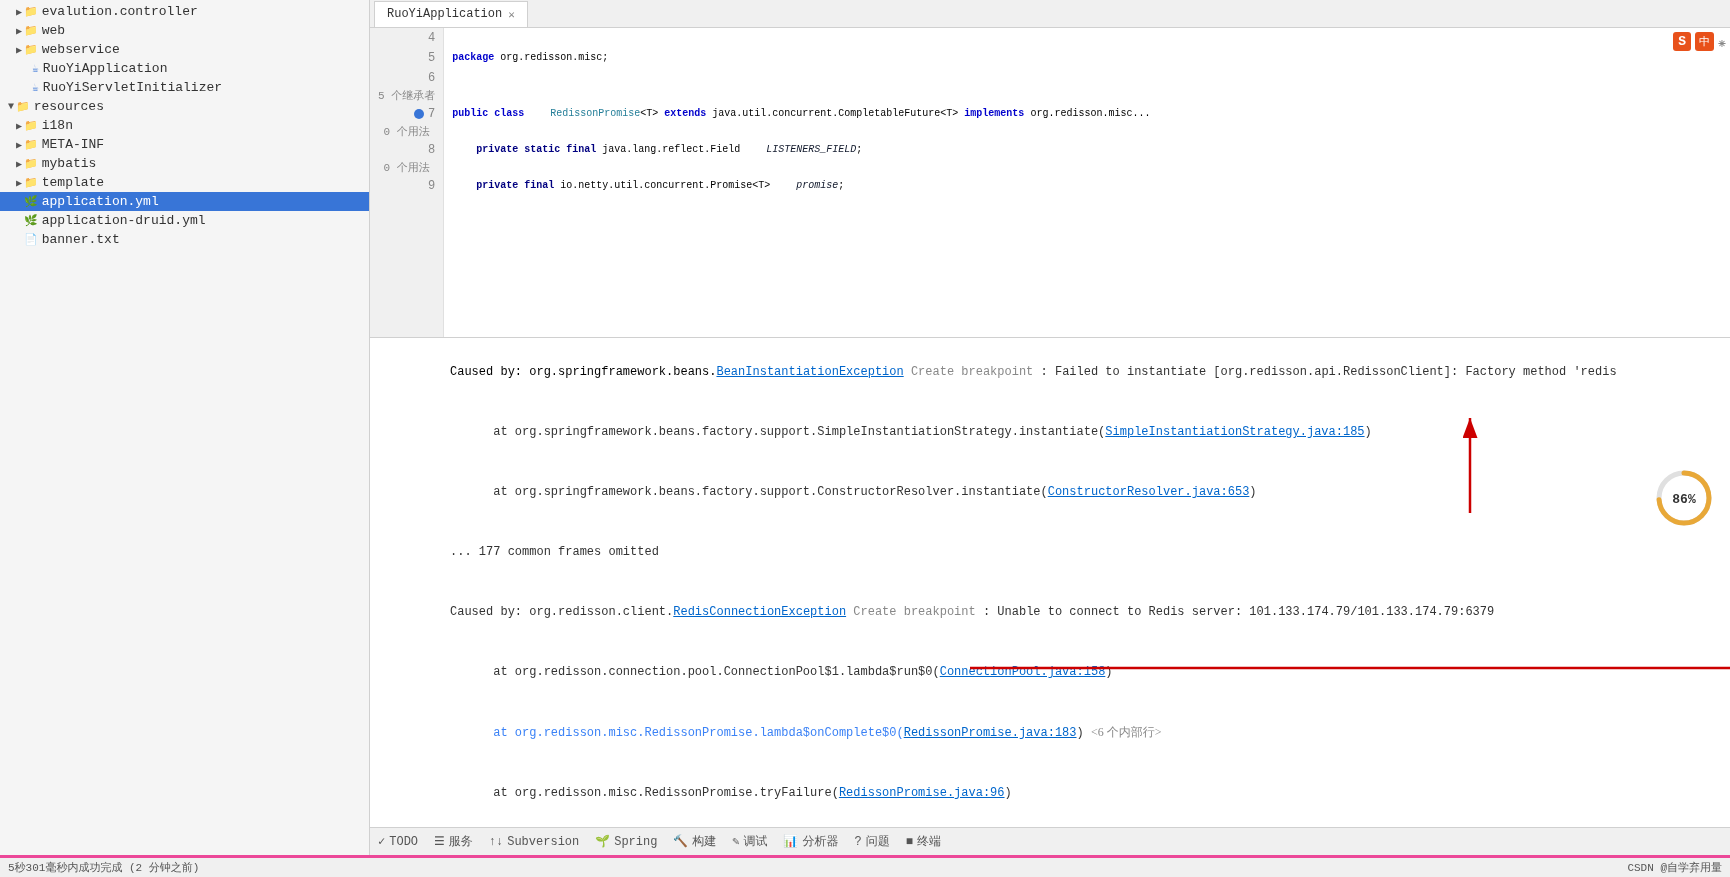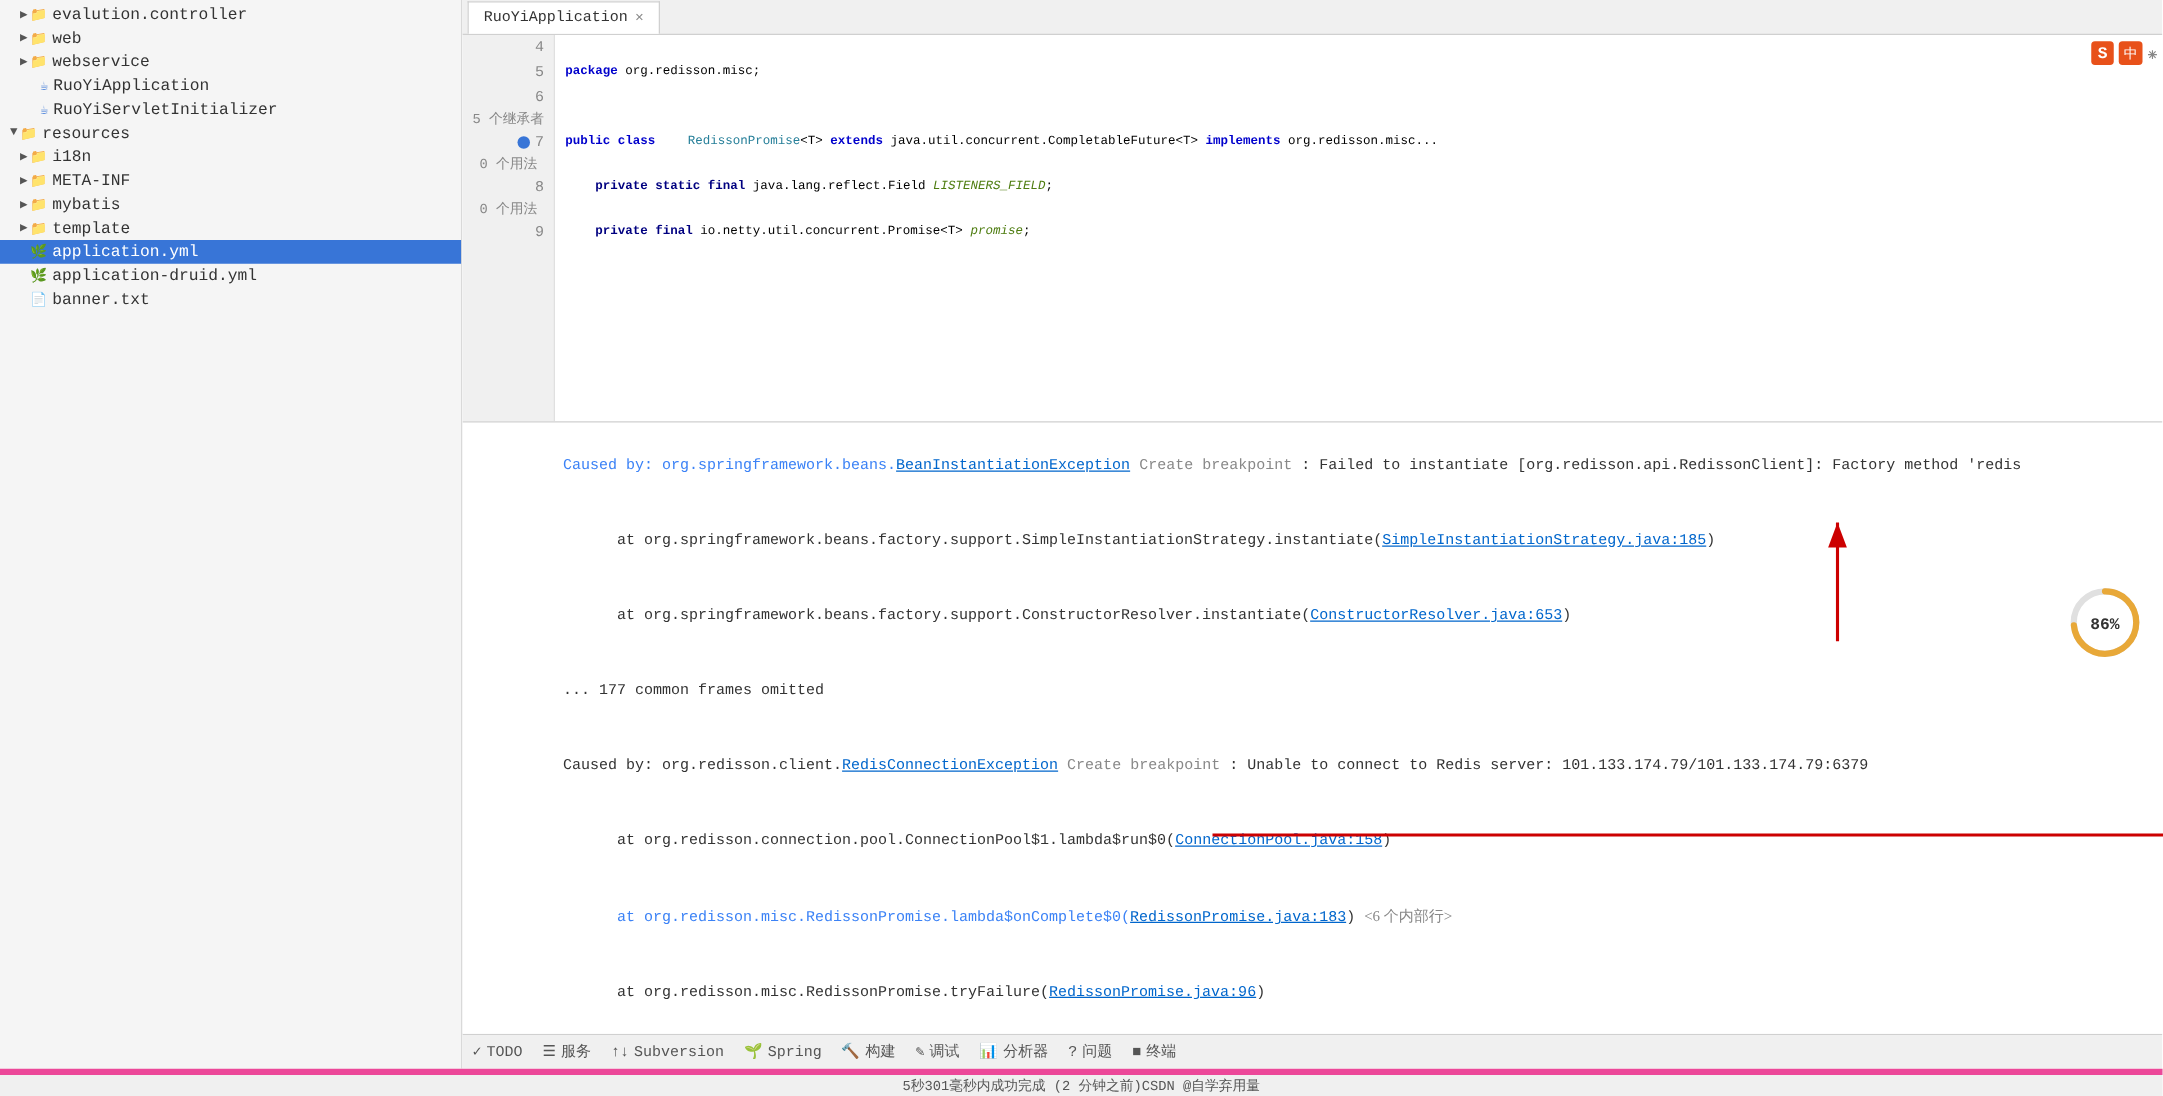--- a/index.html
+++ b/index.html
@@ -131,21 +131,21 @@
 
     .code-line.hint {
       color: #888;
       font-style: italic;
       font-size: 12px;
     }
 
     .kw { color: #0000cc; font-weight: bold; }
     .kw2 { color: #000080; font-weight: bold; }
     .class-name { color: #267f99; margin-left: 20px; }
-    .field-name { color: #4d7c0f; font-style: italic; }
+    .field-name { color: #0f172a; font-style: italic; margin-left: 20px; }
 
     
     .tab-bar {
       background: #f0f0f0;
       border-bottom: 1px solid #d0d0d0;
       display: flex;
       align-items: center;
       height: 28px;
       padding: 0 4px;
     }
@@ -225,27 +225,27 @@
       align-items: center;
       gap: 4px;
       cursor: pointer;
       color: #555;
     }
 
     
     .status-bar {
       height: 22px;
       background: #f0f0f0;
-      border-top: 5px solid #ec4899;
+      border-top: 3px solid #ec4899;
       display: flex;
       align-items: center;
       padding: 0 8px;
       font-size: 11px;
       color: #555;
-      justify-content: center;
+      justify-content: space-between;
     }
 
     .status-left {
       display: flex;
       align-items: center;
       gap: 8px;
     }
 
     .status-right {
       display: flex;
@@ -459,21 +459,21 @@
         <div class="code-line hint" style="height:16px;line-height:16px;"> </div>
         <div class="code-line">    <span class="kw2">private</span> <span class="kw2">final</span> io.netty.util.concurrent.Promise&lt;T&gt; <span class="field-name">promise</span>;</div>
       </div>
     </div>
 
     <div class="console-area" style="position:relative;">
 
       <div class="console-content">
 
         <div class="console-line">
-          <span style="color:#3b82f6">Caused by: org.springframework.beans.</span><span class="link-text">BeanInstantiationException</span><span style="color:#888"> Create breakpoint</span><span style="color:#333"> : Failed to instantiate [org.redisson.api.RedissonClient]: Factory method 'redis</span>
+          <span style="color:#000000">Caused by: org.springframework.beans.</span><span class="link-text">BeanInstantiationException</span><span style="color:#888"> Create breakpoint</span><span style="color:#333"> : Failed to instantiate [org.redisson.api.RedissonClient]: Factory method 'redis</span>
         </div>
 
         <div class="console-line">
           <span style="color:#333">	at org.springframework.beans.factory.support.SimpleInstantiationStrategy.instantiate(</span><span class="link-text">SimpleInstantiationStrategy.java:185</span><span style="color:#333">)</span>
         </div>
 
         <div class="console-line">
           <span style="color:#333">	at org.springframework.beans.factory.support.ConstructorResolver.instantiate(</span><span class="link-text">ConstructorResolver.java:653</span><span style="color:#333">)</span>
         </div>
 

